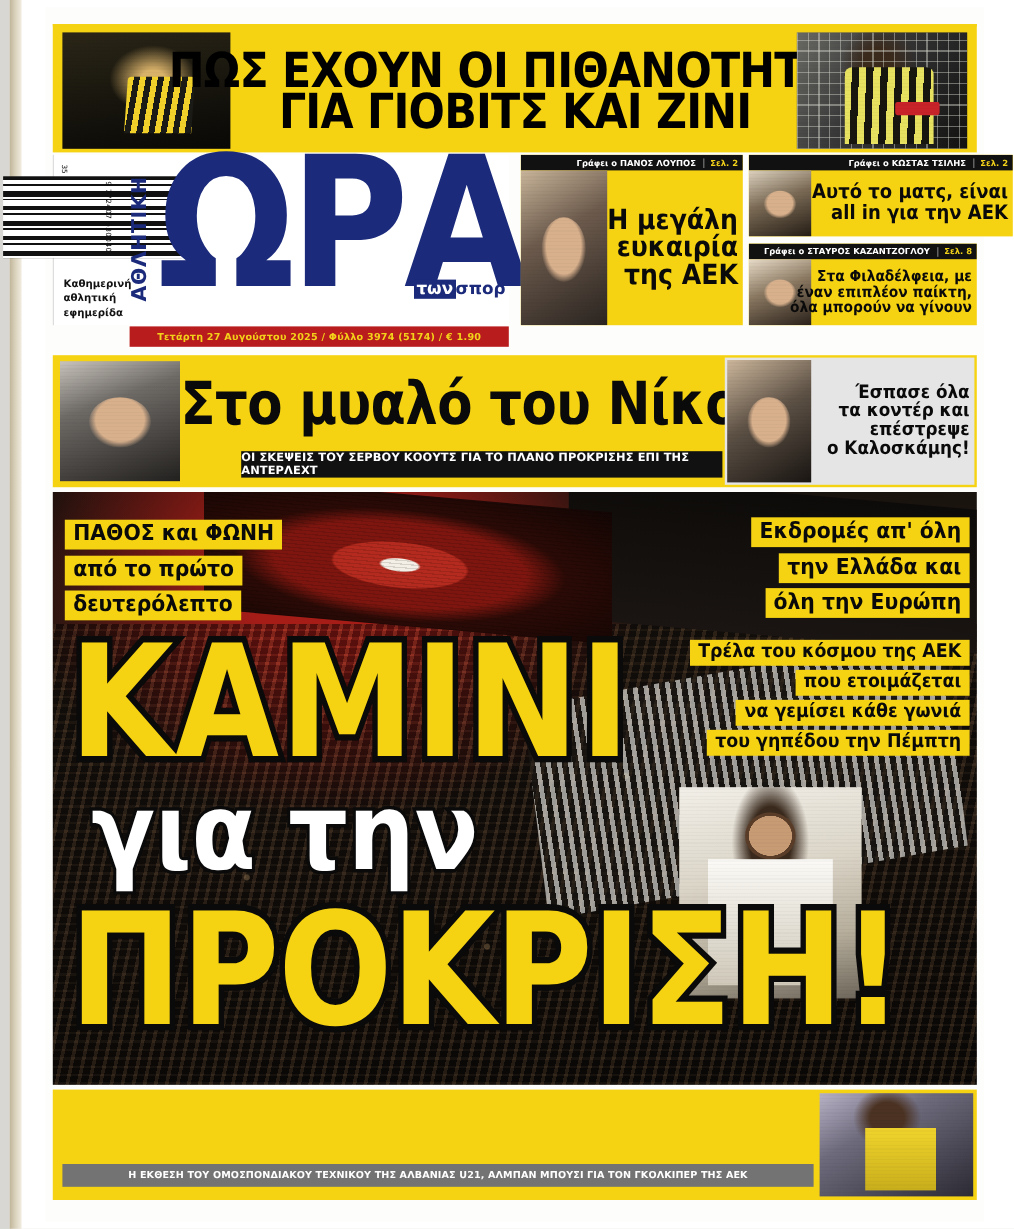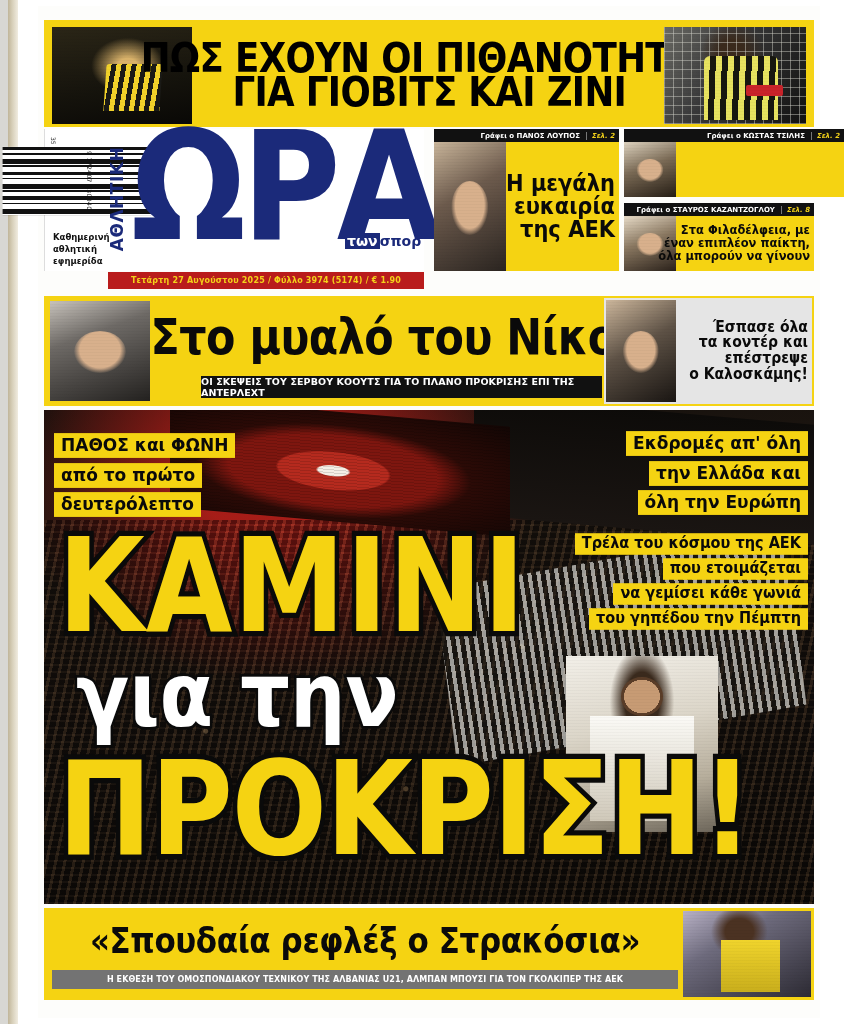--- a/index.html
+++ b/index.html
@@ -133,21 +133,21 @@
     display: flex; align-items: center; justify-content: center; letter-spacing: .2px;
   }
 
   
   .teaser { position: absolute; background: #f5d312; overflow: hidden; }
   .teaser .byline {
     position: absolute; left: 0; right: 0; top: 0; height: 13px; background: #111;
     color: #fff; font-size: 7px; font-weight: 700; display: flex; align-items: center;
     justify-content: flex-end; padding-right: 4px; gap: 6px;
   }
-  .teaser .byline .sel { color: #f3d21a; border-left: 1px solid #777; padding-left: 5px; font-style: italic; }
+  .teaser .byline .sel { color: #f3d21a; border-left: 1px solid #777; padding-left: 5px; }
   .teaser .tphoto { position: absolute; left: 0; top: 13px; bottom: 0; }
   .teaser .ttext {
     position: absolute; right: 4px; top: 14px; bottom: 2px;
     display: flex; flex-direction: column; justify-content: center; align-items: flex-end;
     gap: 1px; text-align: right;
   }
   .teaser .ttext div {
     font-weight: 700; color: #0a0a0a; line-height: 1.05; white-space: nowrap;
     transform: scaleY(1.1);
   }
@@ -393,20 +393,24 @@
   </div>
 
   <div class="teaser" id="teaser-tsilis">
     <div class="byline">
       <span>Γράφει ο ΚΩΣΤΑΣ ΤΣΙΛΗΣ</span>
       <span class="sel">Σελ. 2</span>
     </div>
     <div class="tphoto photo grain">
         <div class="face"></div>
       </div>
+    <div class="ttext">
+      <div>Αυτό το ματς, είναι</div>
+      <div>all in για την ΑΕΚ</div>
+    </div>
   </div>
 
   <div class="teaser" id="teaser-kazantzoglou">
     <div class="byline">
       <span>Γράφει ο ΣΤΑΥΡΟΣ ΚΑΖΑΝΤΖΟΓΛΟΥ</span>
       <span class="sel">Σελ. 8</span>
     </div>
     <div class="tphoto photo grain">
         <div class="face"></div>
       </div>
@@ -470,20 +474,17 @@
   </div>
 
   <div id="mainhead">
     <div class="mh-line" id="mh-kamini">ΚΑΜΙΝΙ</div>
     <div class="mh-line" id="mh-gia">για την</div>
     <div class="mh-line" id="mh-prokrisi">ΠΡΟΚΡΙΣΗ!</div>
   </div>
 </div>
 
 <div id="bottom-strip">
-  <div id="bottom-title">
-    <span>«Σπουδαία ρεφλέξ ο Στρακόσια»</span>
-  </div>
   <div id="bottom-sub">Η ΕΚΘΕΣΗ ΤΟΥ ΟΜΟΣΠΟΝΔΙΑΚΟΥ ΤΕΧΝΙΚΟΥ ΤΗΣ ΑΛΒΑΝΙΑΣ U21, ΑΛΜΠΑΝ ΜΠΟΥΣΙ ΓΙΑ ΤΟΝ ΓΚΟΛΚΙΠΕΡ ΤΗΣ ΑΕΚ</div>
   <div id="bottom-photo" class="photo grain">
     <div class="kit"></div>
   </div>
 </div>
 
 </body></html>

